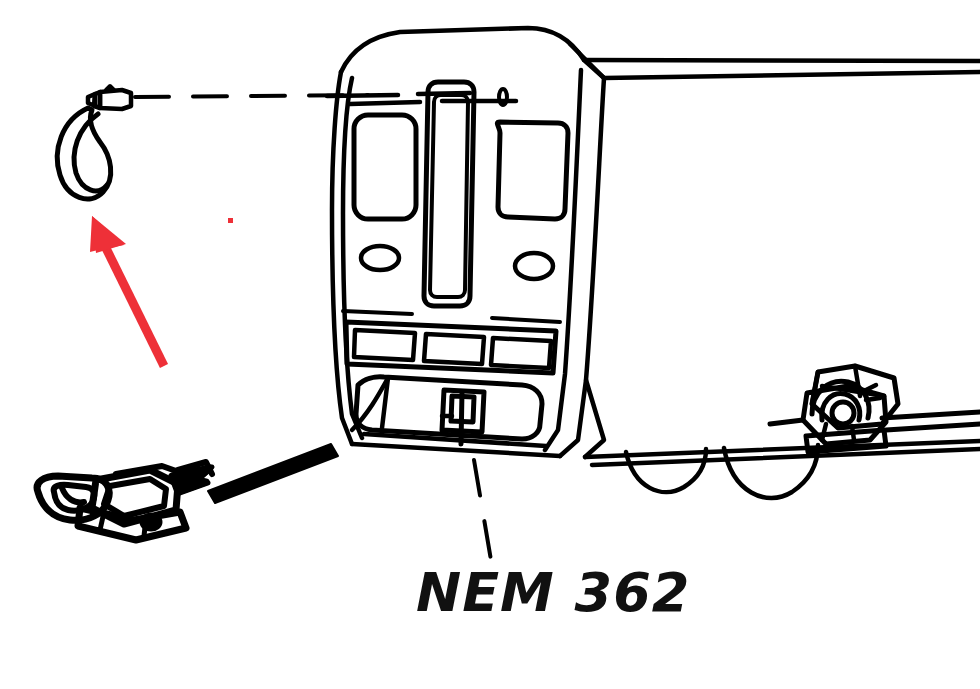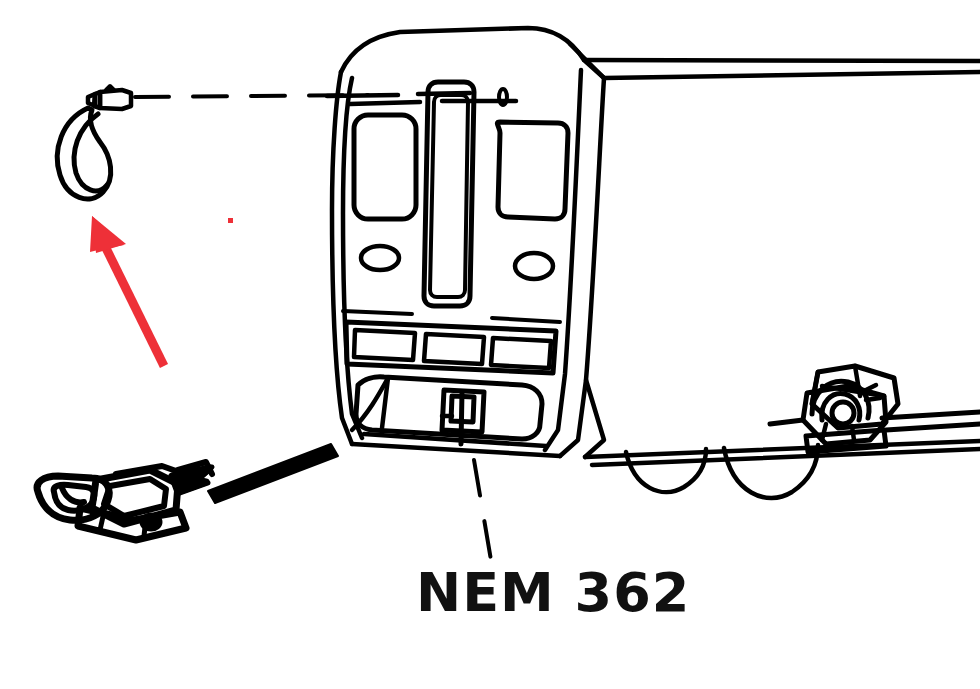--- a/index.html
+++ b/index.html
@@ -10,20 +10,21 @@
   }
   body {
     font-family: "Liberation Sans", sans-serif;
   }
   #stage {
     position: relative;
     width: 980px;
     height: 689px;
     background: #ffffff;
     overflow: hidden;
+    font-style: italic;
   }
   #diagram {
     position: absolute;
     left: 0;
     top: 0;
     width: 980px;
     height: 689px;
     display: block;
   }
   .ink {

